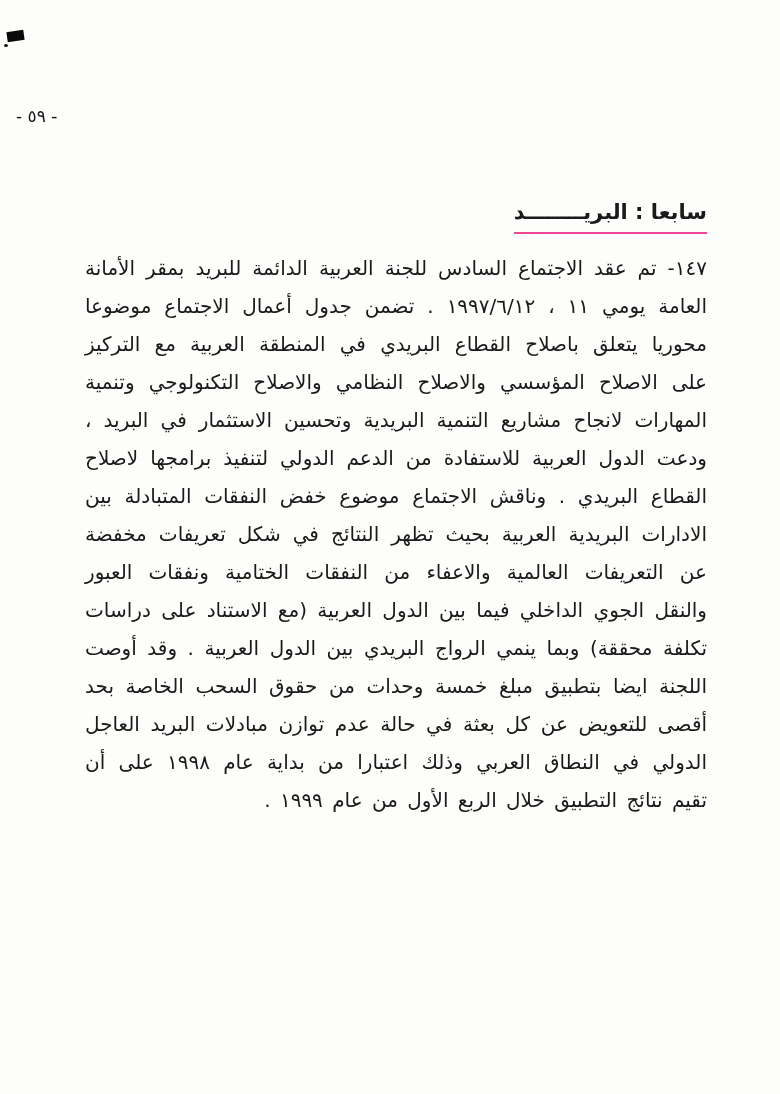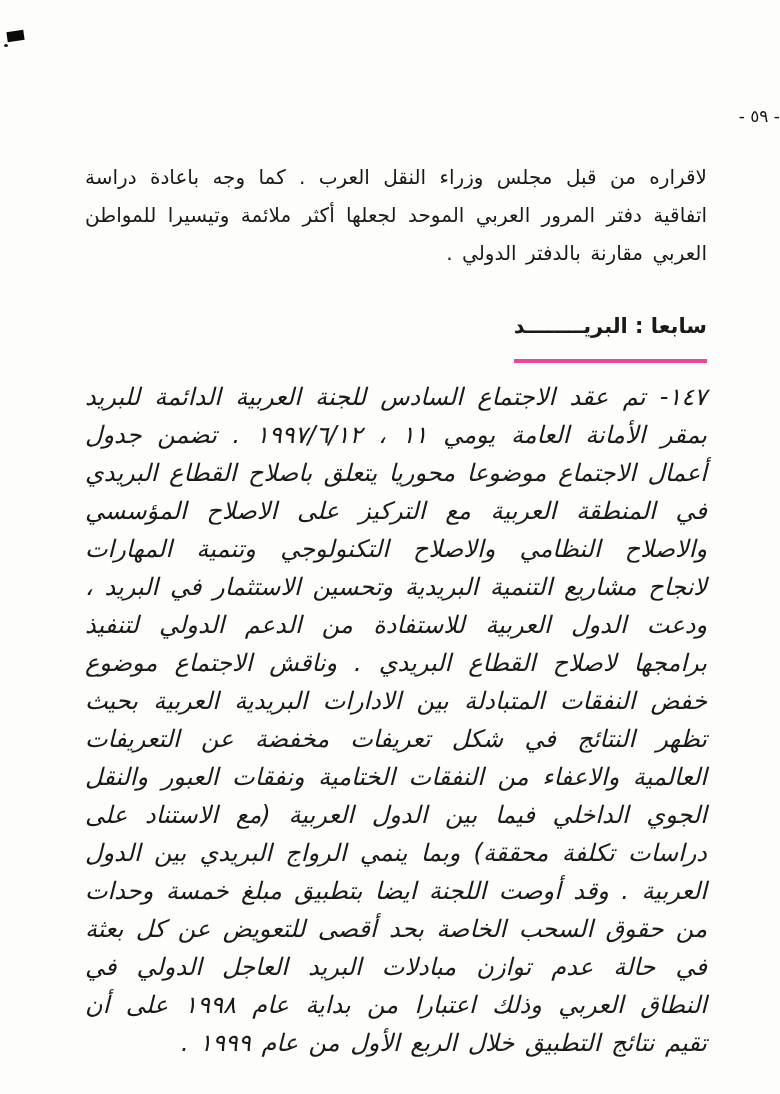--- a/index.html
+++ b/index.html
@@ -33,24 +33,25 @@
     width: 4px;
     height: 3px;
     background: #161616;
     border-radius: 50%;
   }
   .page-number {
     position: absolute;
     top: 106px;
     left: 0;
     right: 0;
-    text-align: right;
+    text-align: left;
     font-size: 17px;
     letter-spacing: 2px;
     color: #161616;
+    padding-left: 16px;
   }
   .content {
     position: absolute;
     top: 158px;
     right: 73px;
     left: 85px;
     direction: rtl;
     unicode-bidi: embed;
   }
   .intro {
@@ -60,48 +61,46 @@
     word-spacing: 3px;
   }
   .section-heading {
     margin-top: 42px;
     font-size: 21px;
     font-weight: bold;
     text-align: right;
   }
   .section-heading .heading-text {
     display: inline-block;
-    border-bottom: 4px solid #ec4899;
-    padding-bottom: 21px;
+    border-bottom: 2px solid #ec4899;
+    padding-bottom: 8px;
   }
   .item {
     margin-top: 15px;
     text-align: justify;
-    font-size: 24px;
+    font-size: 20px;
     line-height: 38px;
     word-spacing: 3px;
-    font-style: italic;
   }
   .item .num {
     white-space: nowrap;
   }
 </style>
 </head>
 <body>
 
 <div class="page">
 
   <div class="scan-mark"></div>
   <div class="scan-dot"></div>
 
   <div class="page-number">- ٥٩ -</div>
 
   <main class="content">
 
-    <p class="intro">لاقراره من قبل مجلس وزراء النقل العرب . كما وجه باعادة دراسة اتفاقية دفتر المرور العربي الموحد لجعلها أكثر ملائمة وتيسيرا للمواطن العربي مقارنة بالدفتر الدولي .</p>
 
     <h2 class="section-heading">
       <span class="heading-text">سابعا : البريــــــــد</span>
     </h2>
 
     <p class="item">
       <span class="num">١٤٧-</span>
       <span class="txt">تم عقد الاجتماع السادس للجنة العربية الدائمة للبريد بمقر الأمانة العامة يومي ١١ ، ١٩٩٧/٦/١٢ . تضمن جدول أعمال الاجتماع موضوعا محوريا يتعلق باصلاح القطاع البريدي في المنطقة العربية مع التركيز على الاصلاح المؤسسي والاصلاح النظامي والاصلاح التكنولوجي وتنمية المهارات لانجاح مشاريع التنمية البريدية وتحسين الاستثمار في البريد ، ودعت الدول العربية للاستفادة من الدعم الدولي لتنفيذ برامجها لاصلاح القطاع البريدي . وناقش الاجتماع موضوع خفض النفقات المتبادلة بين الادارات البريدية العربية بحيث تظهر النتائج في شكل تعريفات مخفضة عن التعريفات العالمية والاعفاء من النفقات الختامية ونفقات العبور والنقل الجوي الداخلي فيما بين الدول العربية (مع الاستناد على دراسات تكلفة محققة) وبما ينمي الرواج البريدي بين الدول العربية . وقد أوصت اللجنة ايضا بتطبيق مبلغ خمسة وحدات من حقوق السحب الخاصة بحد أقصى للتعويض عن كل بعثة في حالة عدم توازن مبادلات البريد العاجل الدولي في النطاق العربي وذلك اعتبارا من بداية عام ١٩٩٨ على أن تقيم نتائج التطبيق خلال الربع الأول من عام ١٩٩٩ .</span>
     </p>
 

